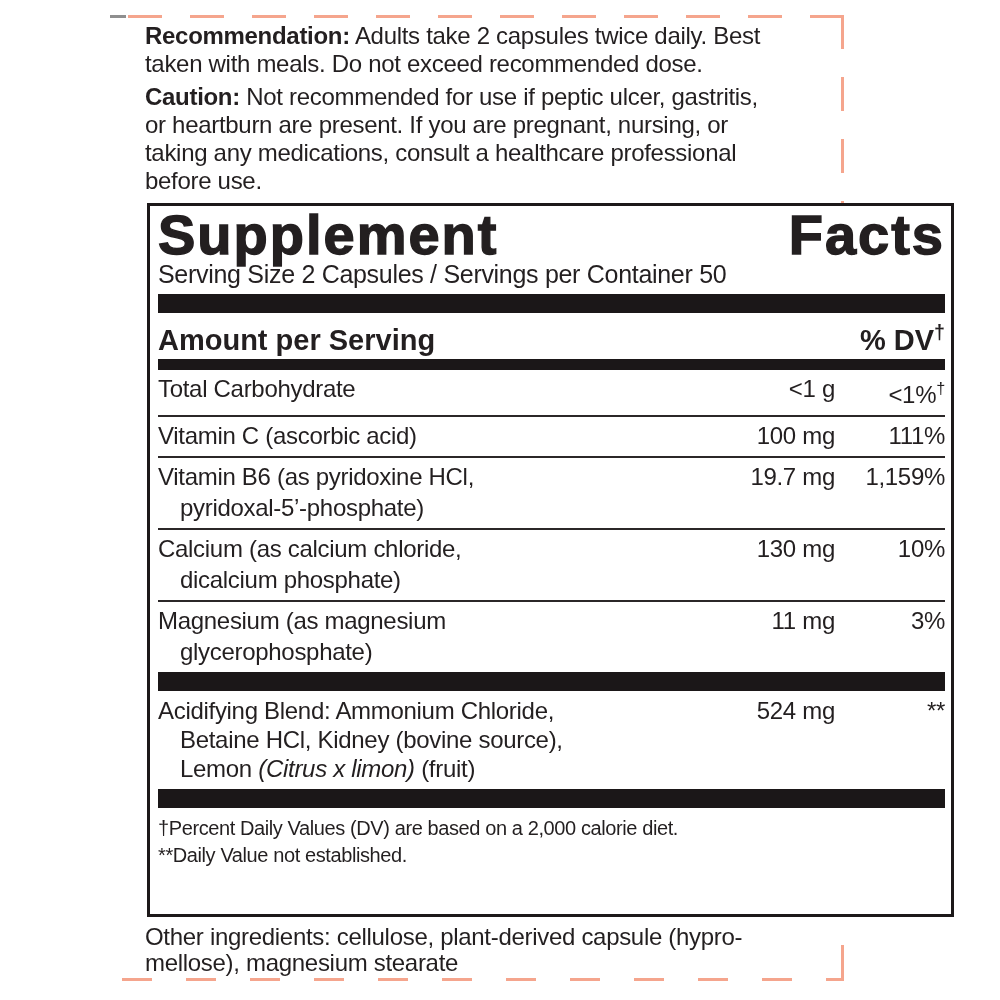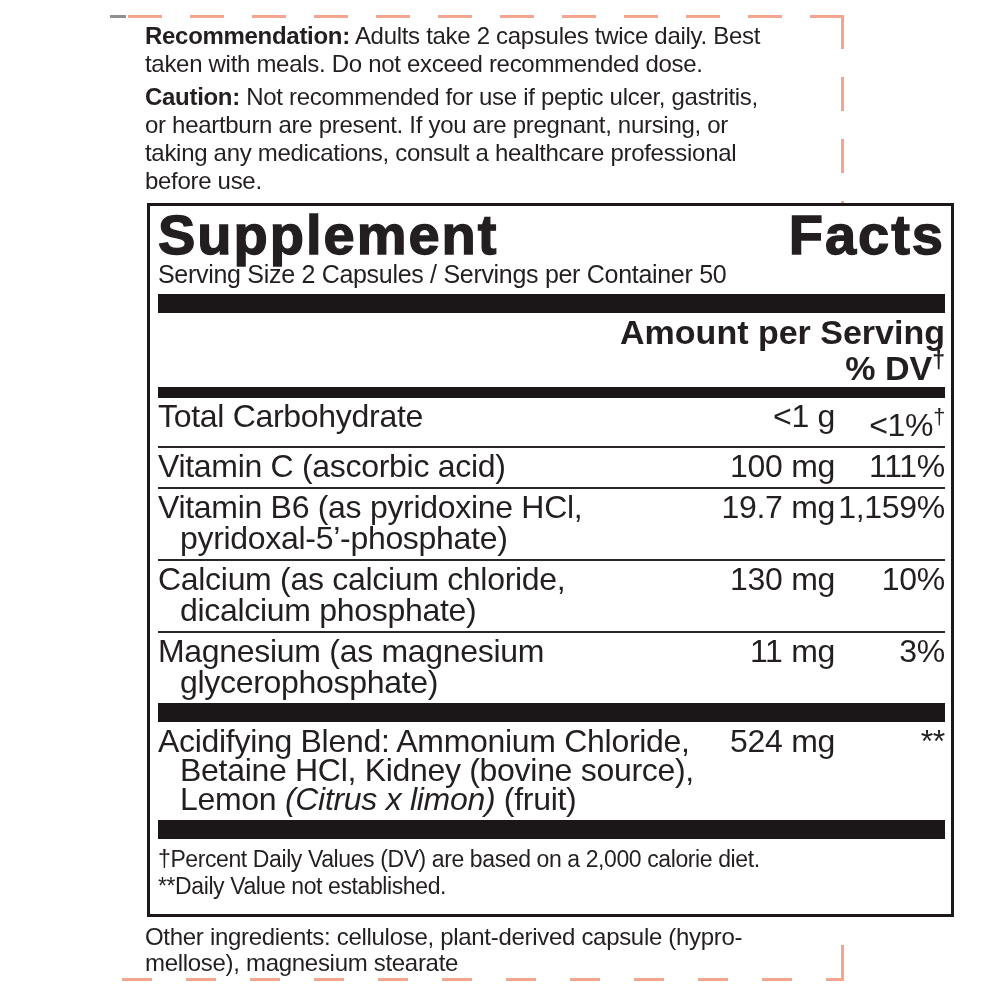--- a/index.html
+++ b/index.html
@@ -28,34 +28,34 @@
     border:3px solid #1c1819;box-sizing:border-box;padding:0 6px 0 8px;background:#fff;}
   .facts-title{display:flex;justify-content:space-between;align-items:baseline;
     margin-top:3px;font-size:56px;line-height:52px;font-weight:bold;
     letter-spacing:2px;-webkit-text-stroke:1.4px #231f20;}
   .serving{font-size:25px;line-height:27px;letter-spacing:-0.3px;white-space:nowrap;}
   .bar{background:#1b1718;}
   .bar-thick{height:19px;}
   .bar-mid{height:11px;}
   .bar1{margin-top:6px;}
   .hdr-row{display:flex;justify-content:space-between;align-items:flex-end;
-    font-weight:bold;font-size:34px;line-height:28px;padding:5px 0 5px;flex-direction:column;}
+    font-weight:bold;font-size:29px;line-height:28px;padding:5px 0 5px;}
   sup{font-size:68%;vertical-align:super;}
 
-  .t-row{display:flex;align-items:flex-start;font-size:32px;line-height:31px;
+  .t-row{display:flex;align-items:flex-start;font-size:24px;line-height:31px;
     letter-spacing:-0.3px;padding:3px 0 5px;border-top:2px solid #2b2728;}
   .t-row.first{border-top:none;}
   .t-row.no-rule{border-top:none;}
   .t-name{flex:1;min-width:0;}
   .t-name .wrap{padding-left:22px;white-space:nowrap;}
   .t-name div{white-space:nowrap;}
   .t-amt{width:125px;text-align:right;white-space:nowrap;}
   .t-dv{width:110px;text-align:right;white-space:nowrap;}
   .blend{line-height:29px;padding:5px 0 6px;}
-  .footnotes{font-size:23px;line-height:27px;letter-spacing:-0.4px;padding-top:7px;}
+  .footnotes{font-size:20px;line-height:27px;letter-spacing:-0.4px;padding-top:7px;}
   .footnotes .line{white-space:nowrap;}
 
   .other-ing{position:absolute;left:145px;top:924px;width:710px;
     font-size:24px;line-height:26px;letter-spacing:-0.3px;}
   .other-ing .line{white-space:nowrap;}
 </style>
 </head>
 <body>
 
 <div class="sheet">

